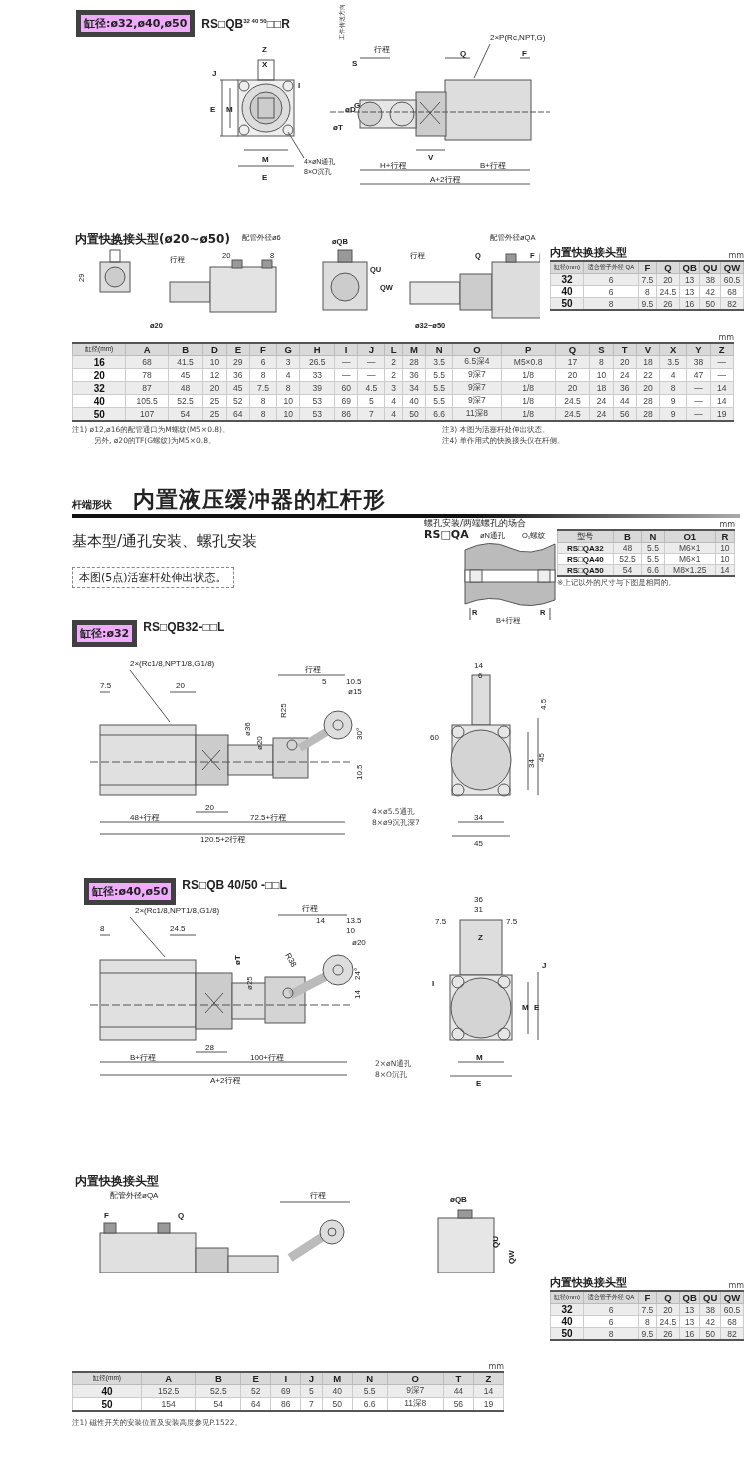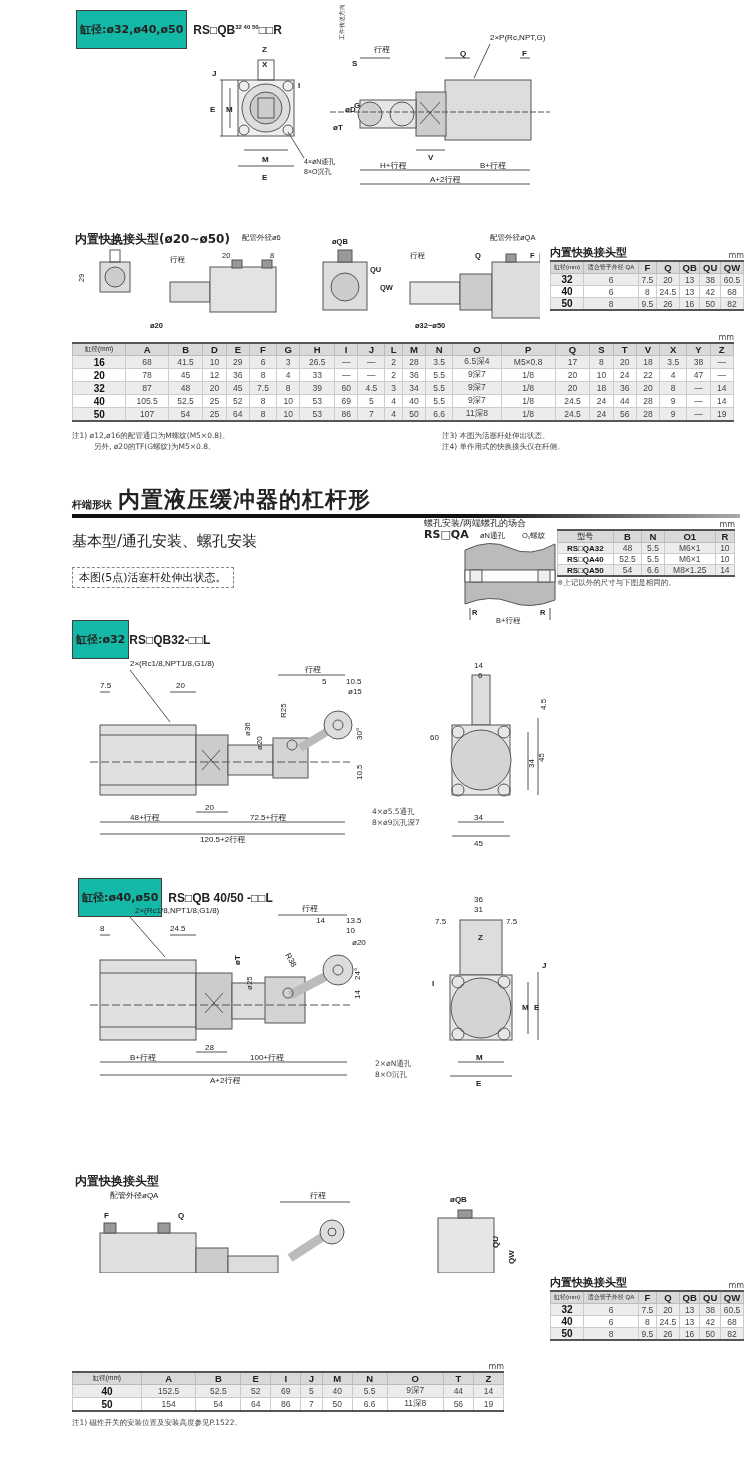--- a/index.html
+++ b/index.html
@@ -1,18 +1,18 @@
 <!DOCTYPE html>
 <html><head>
 <meta charset="utf-8">
 <style>
 *{box-sizing:border-box;margin:0;padding:0}
 body{width:750px;height:1460px;background:#fff;font-family:"DejaVu Sans","Liberation Sans",sans-serif;color:#222;position:relative;overflow:hidden}
 .abs{position:absolute}
-.boxlabel{border:1px solid #404040;background:#14b8a6;padding:11px 3px;font-size:11px;font-weight:bold}
+.boxlabel{border:5px solid #404040;background:#f0abfc;padding:1px 3px;font-size:11px;font-weight:bold}
 .model{font-size:12px;font-weight:bold;font-family:"Liberation Sans",sans-serif}
 .sec-title{font-size:12px;font-weight:bold}
 table.spec{border-collapse:collapse;font-family:"Liberation Sans",sans-serif;font-size:8.5px}
 table.spec th{background:#d9d9d9;font-weight:bold;font-size:9.5px;border:1px solid #bbb;padding:0 2px;height:12px;text-align:center}
 table.spec td{border:1px solid #ccc;text-align:center;height:11px;padding:0 2px;color:#444}
 table.spec tr:nth-child(even) td{background:#ececec}
 table.spec td.rk{font-weight:bold;font-size:10px;color:#111}
 table.spec{border-top:2px solid #555;border-bottom:2px solid #555}
 .note{font-size:7.5px;color:#444;line-height:11px}
 .unit{font-size:8px;color:#444}
@@ -326,33 +326,33 @@
           <td>24.5</td>
           <td>24</td>
           <td>56</td>
           <td>28</td>
           <td>9</td>
           <td>—</td>
           <td>19</td>
         </tr>
       </tbody>
     </table>
-  <div style="display:flex;margin-top:8px">
+  <div style="display:flex;margin-top:2px">
     <div style="width:370px" class="note">
       <div>注1) ø12,ø16的配管通口为M螺纹(M5×0.8)。</div>
       <div style="padding-left:22px">另外, ø20的TF(G螺纹)为M5×0.8。</div>
     </div>
     <div class="note">
       <div>注3) 本图为活塞杆处伸出状态。</div>
       <div>注4) 单作用式的快换接头仅在杆侧。</div>
     </div>
   </div>
 </div>
 
-<div class="abs" style="left:72px;top:485px;display:flex;align-items:flex-end;gap:6px">
+<div class="abs" style="left:72px;top:485px;display:flex;align-items:flex-end;gap:21px">
   <span style="font-size:10px;font-weight:bold;padding-bottom:3px">杆端形状</span>
   <span class="bigtitle">内置液压缓冲器的杠杆形</span>
 </div>
 <div class="abs bar" style="left:72px;top:514px;width:668px"></div>
 <div class="abs subtitle" style="left:72px;top:532px">基本型/通孔安装、螺孔安装</div>
 <div class="abs dashed" style="left:72px;top:567px">本图(5点)活塞杆处伸出状态。</div>
 
 <div class="abs" style="left:424px;top:518px;font-size:9px;line-height:11px">
   <div>螺孔安装/两端螺孔的场合</div>
   <div style="font-weight:bold;font-size:11px">RS□QA</div>
@@ -404,21 +404,21 @@
           <td>54</td>
           <td>6.6</td>
           <td>M8×1.25</td>
           <td>14</td>
         </tr>
   </tbody>
     </table>
   <div class="note">※上记以外的尺寸与下图是相同的。</div>
 </div>
 
-<div class="abs" style="left:72px;top:620px;display:flex;align-items:center;gap:0">
+<div class="abs" style="left:72px;top:620px;display:flex;align-items:flex-start;gap:6px">
   <span class="boxlabel">缸径:ø32</span>
   <span class="model">RS□QB32-□□L</span>
 </div>
 <svg style="left:90px;top:640px" width="320" height="205" viewBox="0 0 320 205">
   <g stroke="#555" stroke-width="1" fill="none">
     <rect x="10" y="85" width="96" height="70" fill="#e0e0e0"></rect>
     <line x1="10" y1="95" x2="106" y2="95"></line>
       <line x1="10" y1="145" x2="106" y2="145"></line>
     <rect x="106" y="95" width="32" height="50" fill="#ccc"></rect>
     <line x1="112" y1="110" x2="130" y2="130"></line>
@@ -481,21 +481,21 @@
     <text x="134" y="112" transform="rotate(-90 134 112)">45</text>
     <text x="64" y="170">34</text>
       <text x="64" y="196">45</text>
   </g>
 </svg>
 <div class="abs note" style="left:372px;top:806px">
   <div>4×ø5.5通孔</div>
     <div>8×ø9沉孔深7</div>
 </div>
 
-<div class="abs" style="left:78px;top:878px;display:flex;align-items:center;gap:6px">
+<div class="abs" style="left:84px;top:878px;display:flex;gap:6px">
   <span class="boxlabel">缸径:ø40,ø50</span>
   <span class="model">RS□QB 40/50 -□□L</span>
 </div>
 <svg style="left:90px;top:895px" width="320" height="190" viewBox="0 0 320 190">
   <g stroke="#555" stroke-width="1" fill="none">
     <rect x="10" y="65" width="96" height="80" fill="#e0e0e0"></rect>
     <line x1="10" y1="78" x2="106" y2="78"></line>
       <line x1="10" y1="132" x2="106" y2="132"></line>
     <rect x="106" y="78" width="36" height="56" fill="#ccc"></rect>
     <line x1="115" y1="98" x2="133" y2="118"></line>

